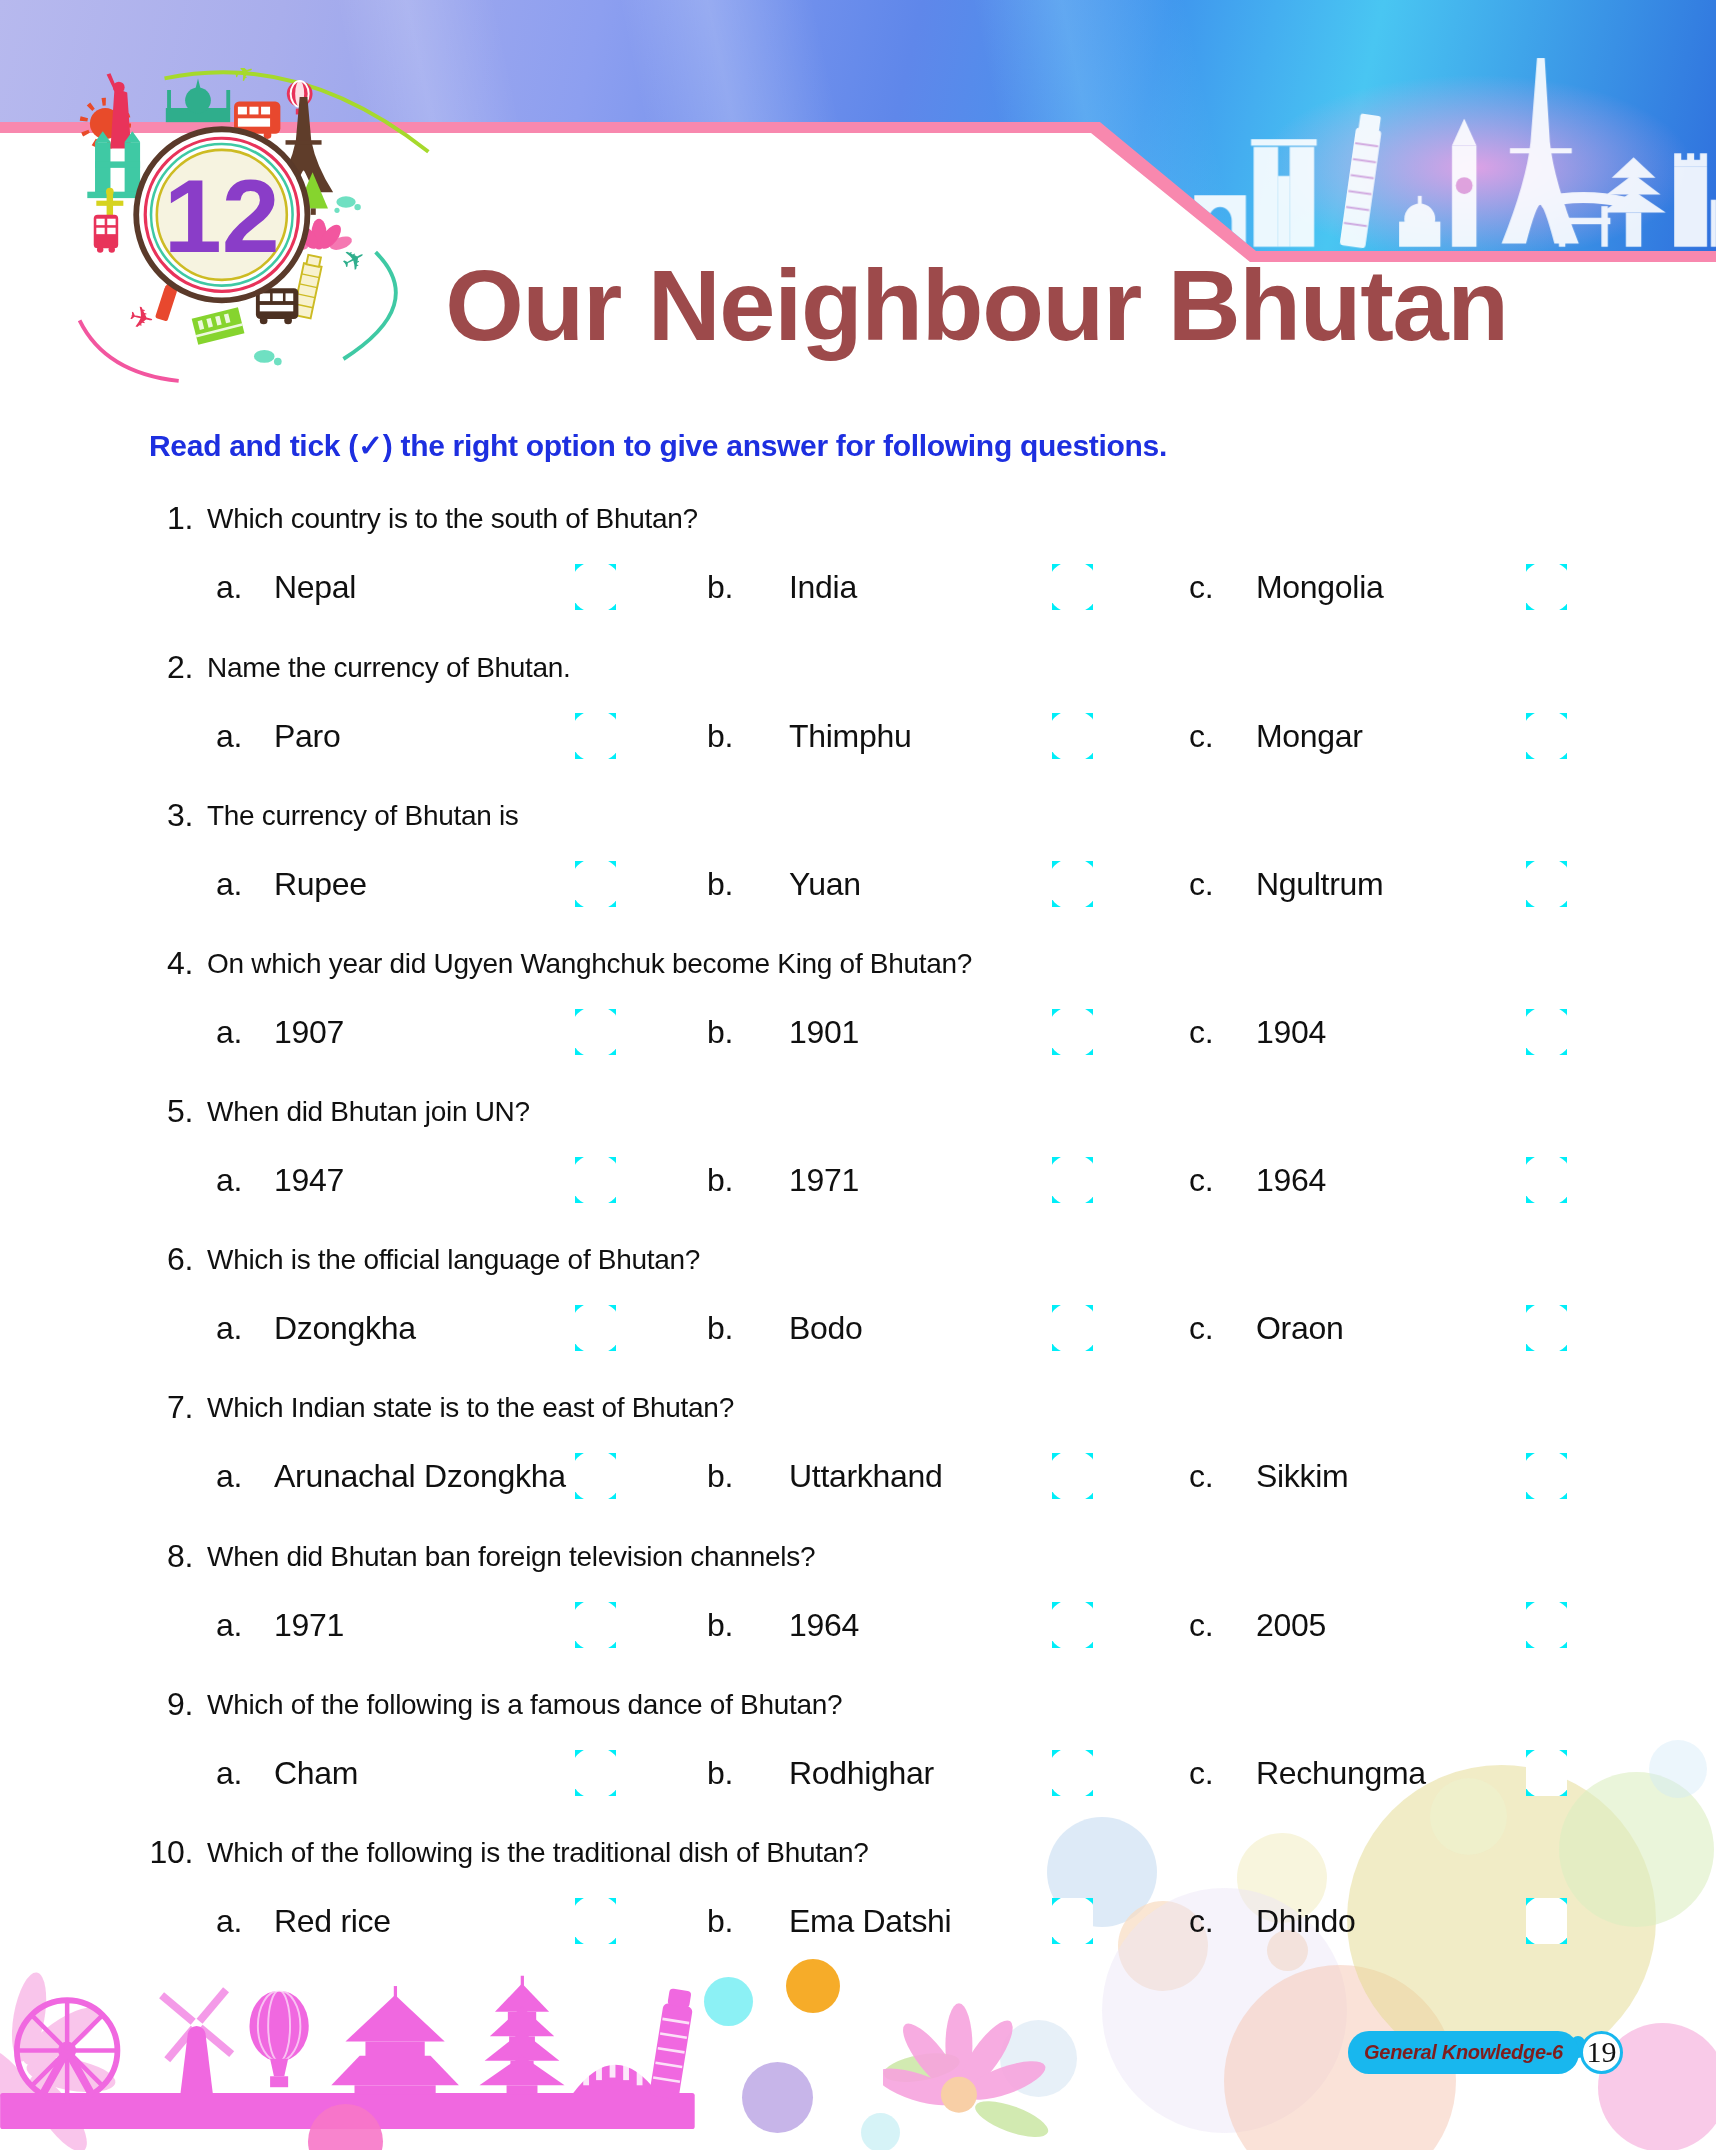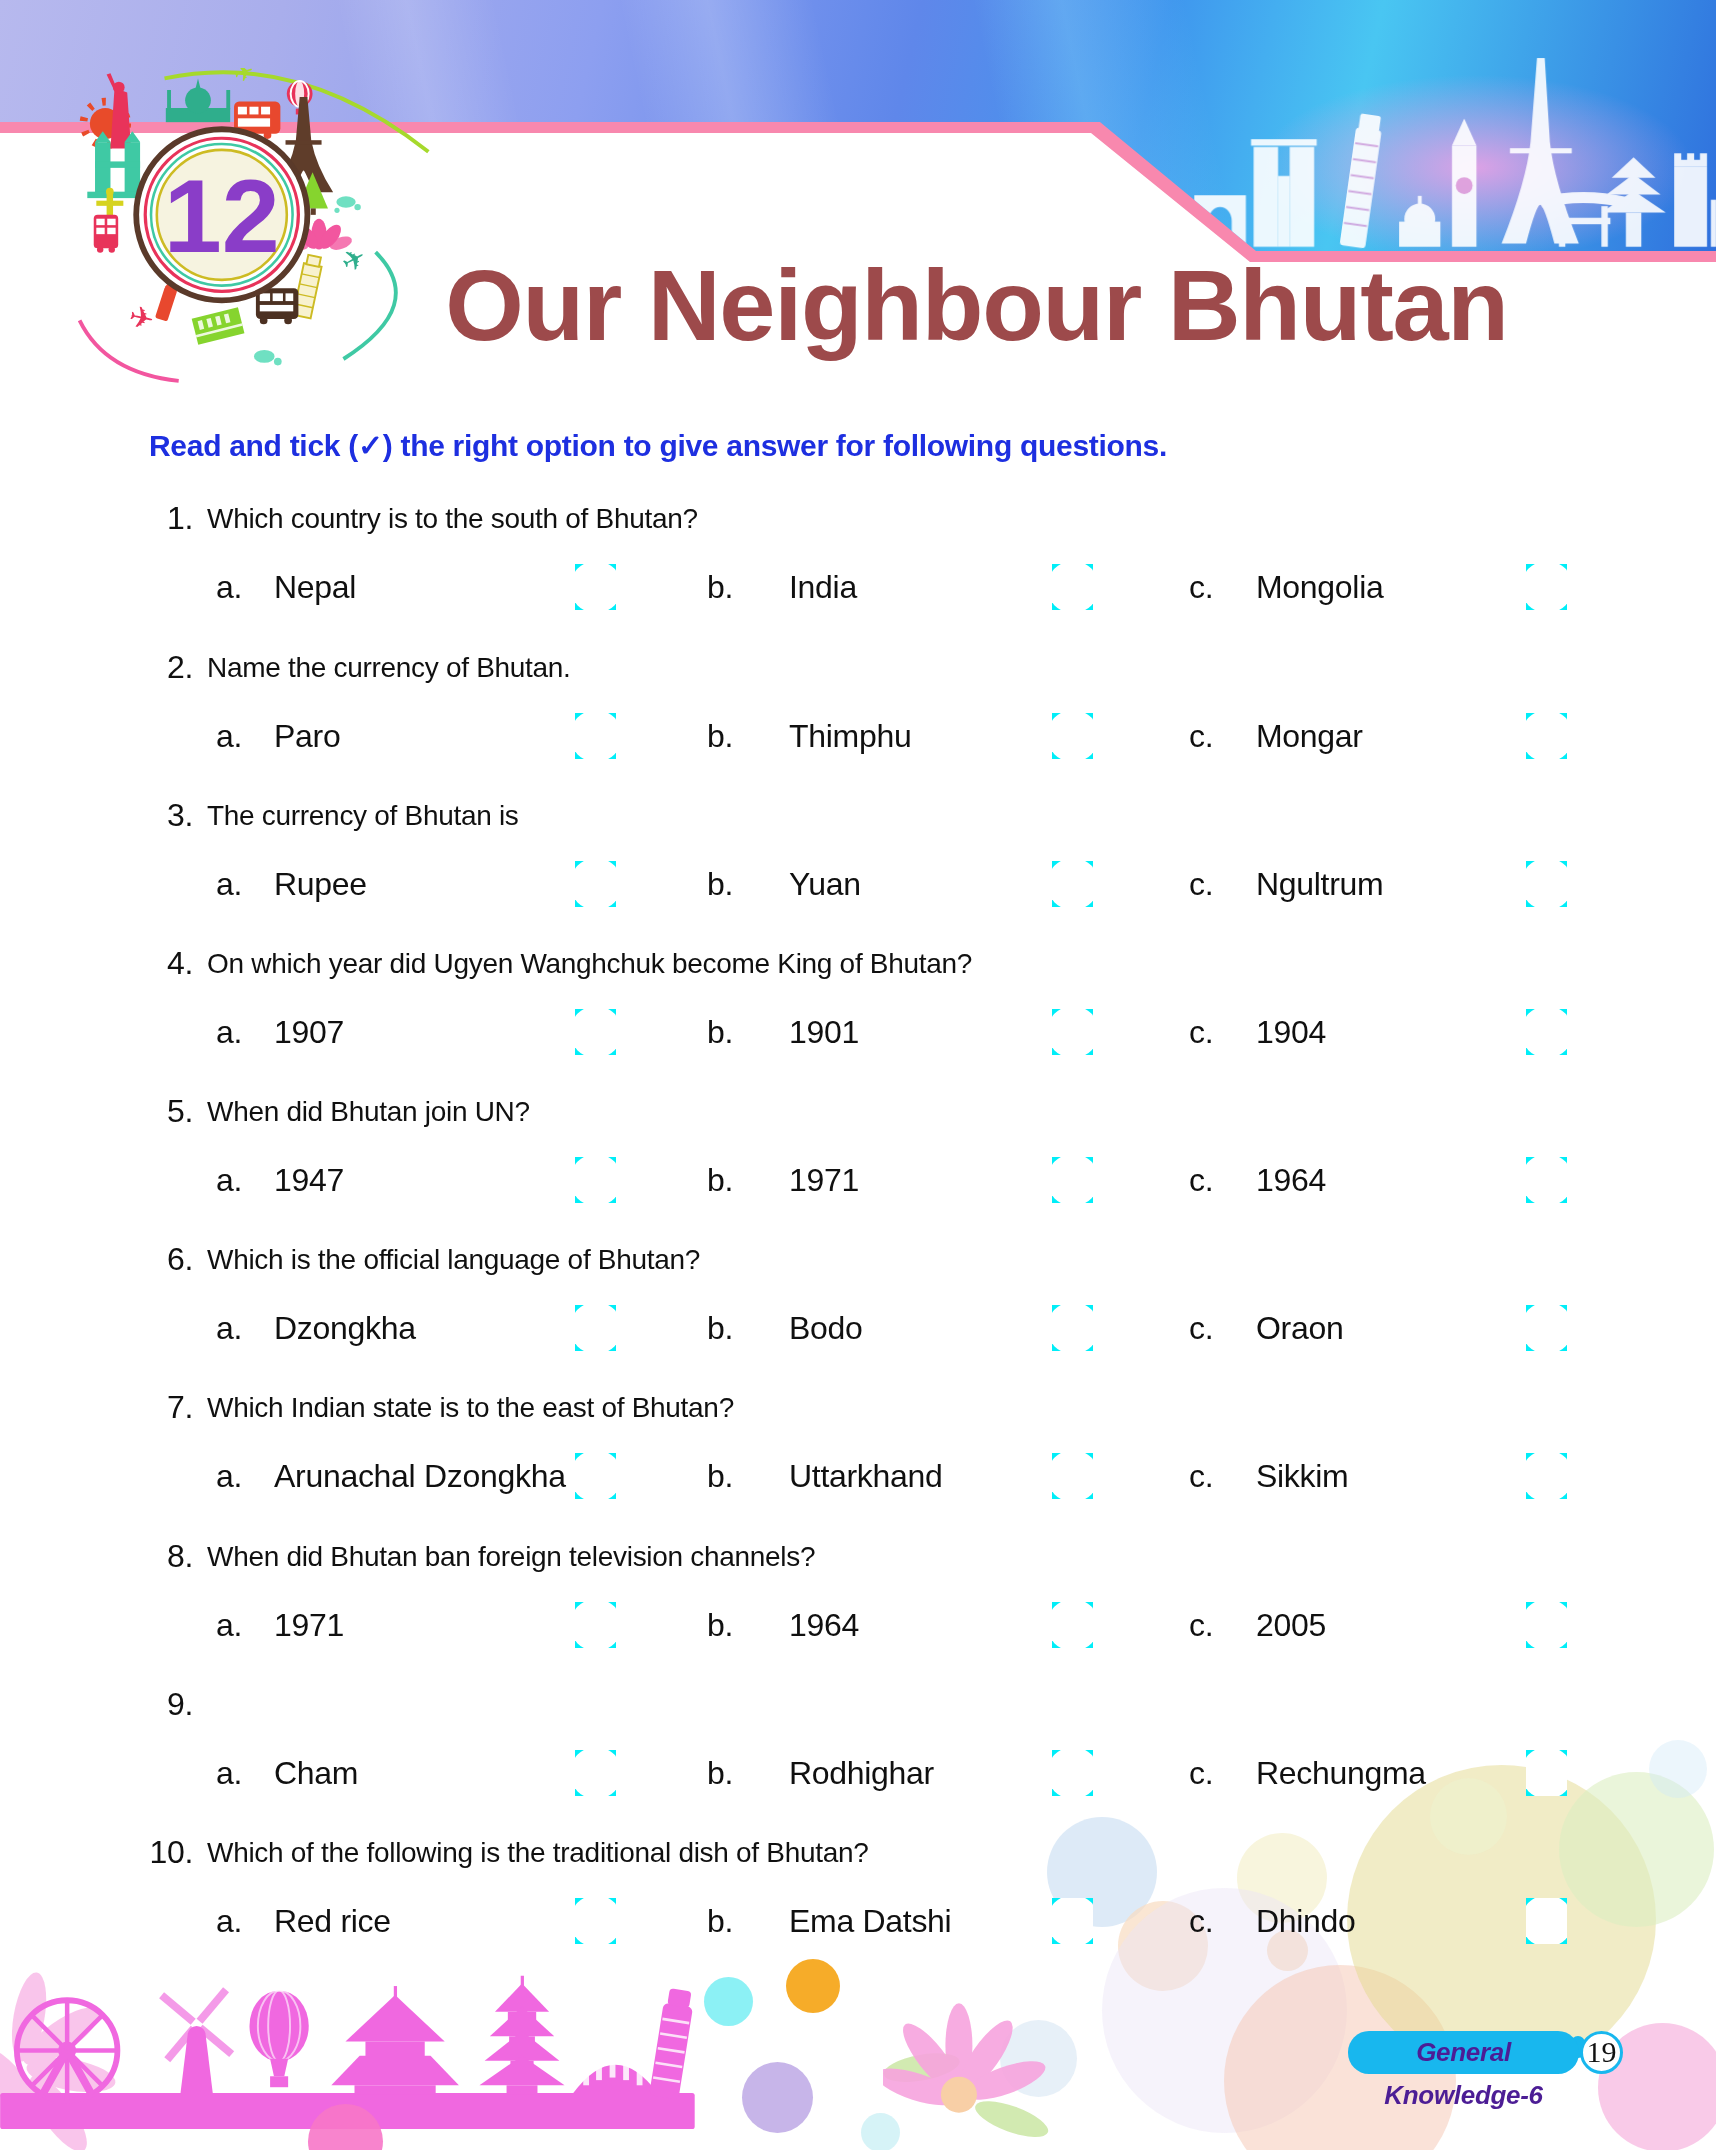--- a/index.html
+++ b/index.html
@@ -46,21 +46,21 @@
 
   
   .bubble{position:absolute;border-radius:50%;z-index:1;}
   .skyline-svg{position:absolute;left:0;top:1959px;z-index:2;}
   .flower-svg{position:absolute;z-index:2;}
   .vivid{z-index:3;}
 
   
   .series-pill{position:absolute;left:1348px;top:2031px;width:231px;height:43px;border-radius:21px;
     background:#18b7ee;z-index:6;text-align:center;}
-  .series-pill span{font-size:26px;line-height:43px;font-weight:bold;font-style:italic;color:#4c1d95;letter-spacing:-0.3px;}
+  .series-pill span{font-size:20px;line-height:43px;font-weight:bold;font-style:italic;color:#7f1d1d;letter-spacing:-0.3px;}
   .pill-tail{position:absolute;left:1571px;top:2036px;width:14px;height:22px;border-radius:7px;
     background:#18b7ee;z-index:6;}
   .page-circle{position:absolute;left:1580px;top:2031px;width:43px;height:43px;border-radius:50%;
     background:#ffffff;border:3.2px solid #18b7ee;box-sizing:border-box;z-index:7;text-align:center;}
   .page-circle span{font-family:"Liberation Serif", serif;font-size:30px;line-height:36px;color:#111111;}
 </style>
 </head>
 <body>
 
 <div class="page">
@@ -406,20 +406,21 @@
         <div class="opt opt-c">
           <span class="opt-label">c.</span>
           <span class="opt-text">2005</span>
           <span class="checkbox"></span>
         </div>
       </div>
     </div>
 
     <div class="q-block" style="top: 1685px;">
       <div class="q-num">9.</div>
+      <div class="q-text">Which of the following is a famous dance of Bhutan?</div>
       <div class="opts">
         <div class="opt opt-a">
           <span class="opt-label">a.</span>
           <span class="opt-text">Cham</span>
           <span class="checkbox"></span>
         </div>
         <div class="opt opt-b">
           <span class="opt-label">b.</span>
           <span class="opt-text">Rodhighar</span>
           <span class="checkbox"></span>

